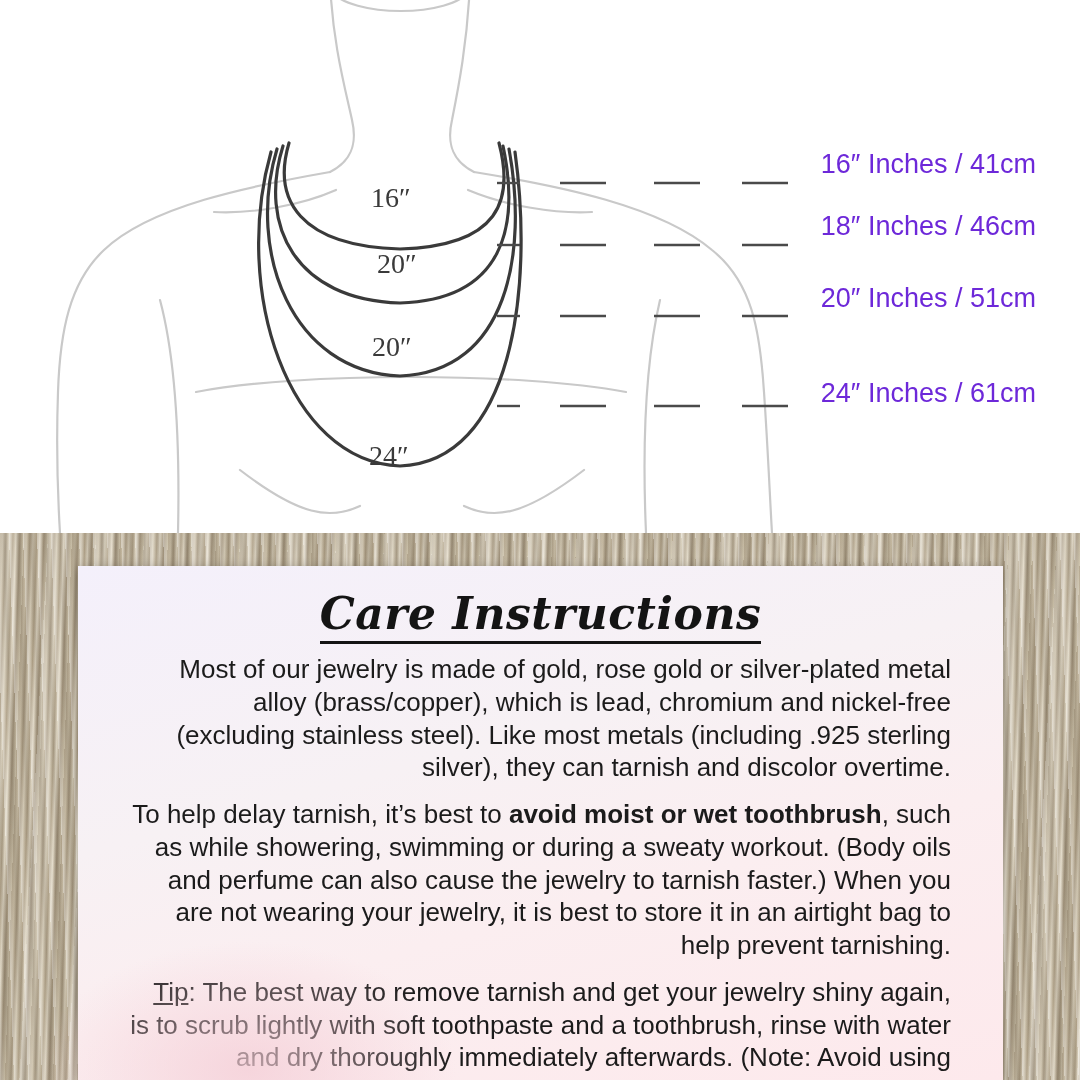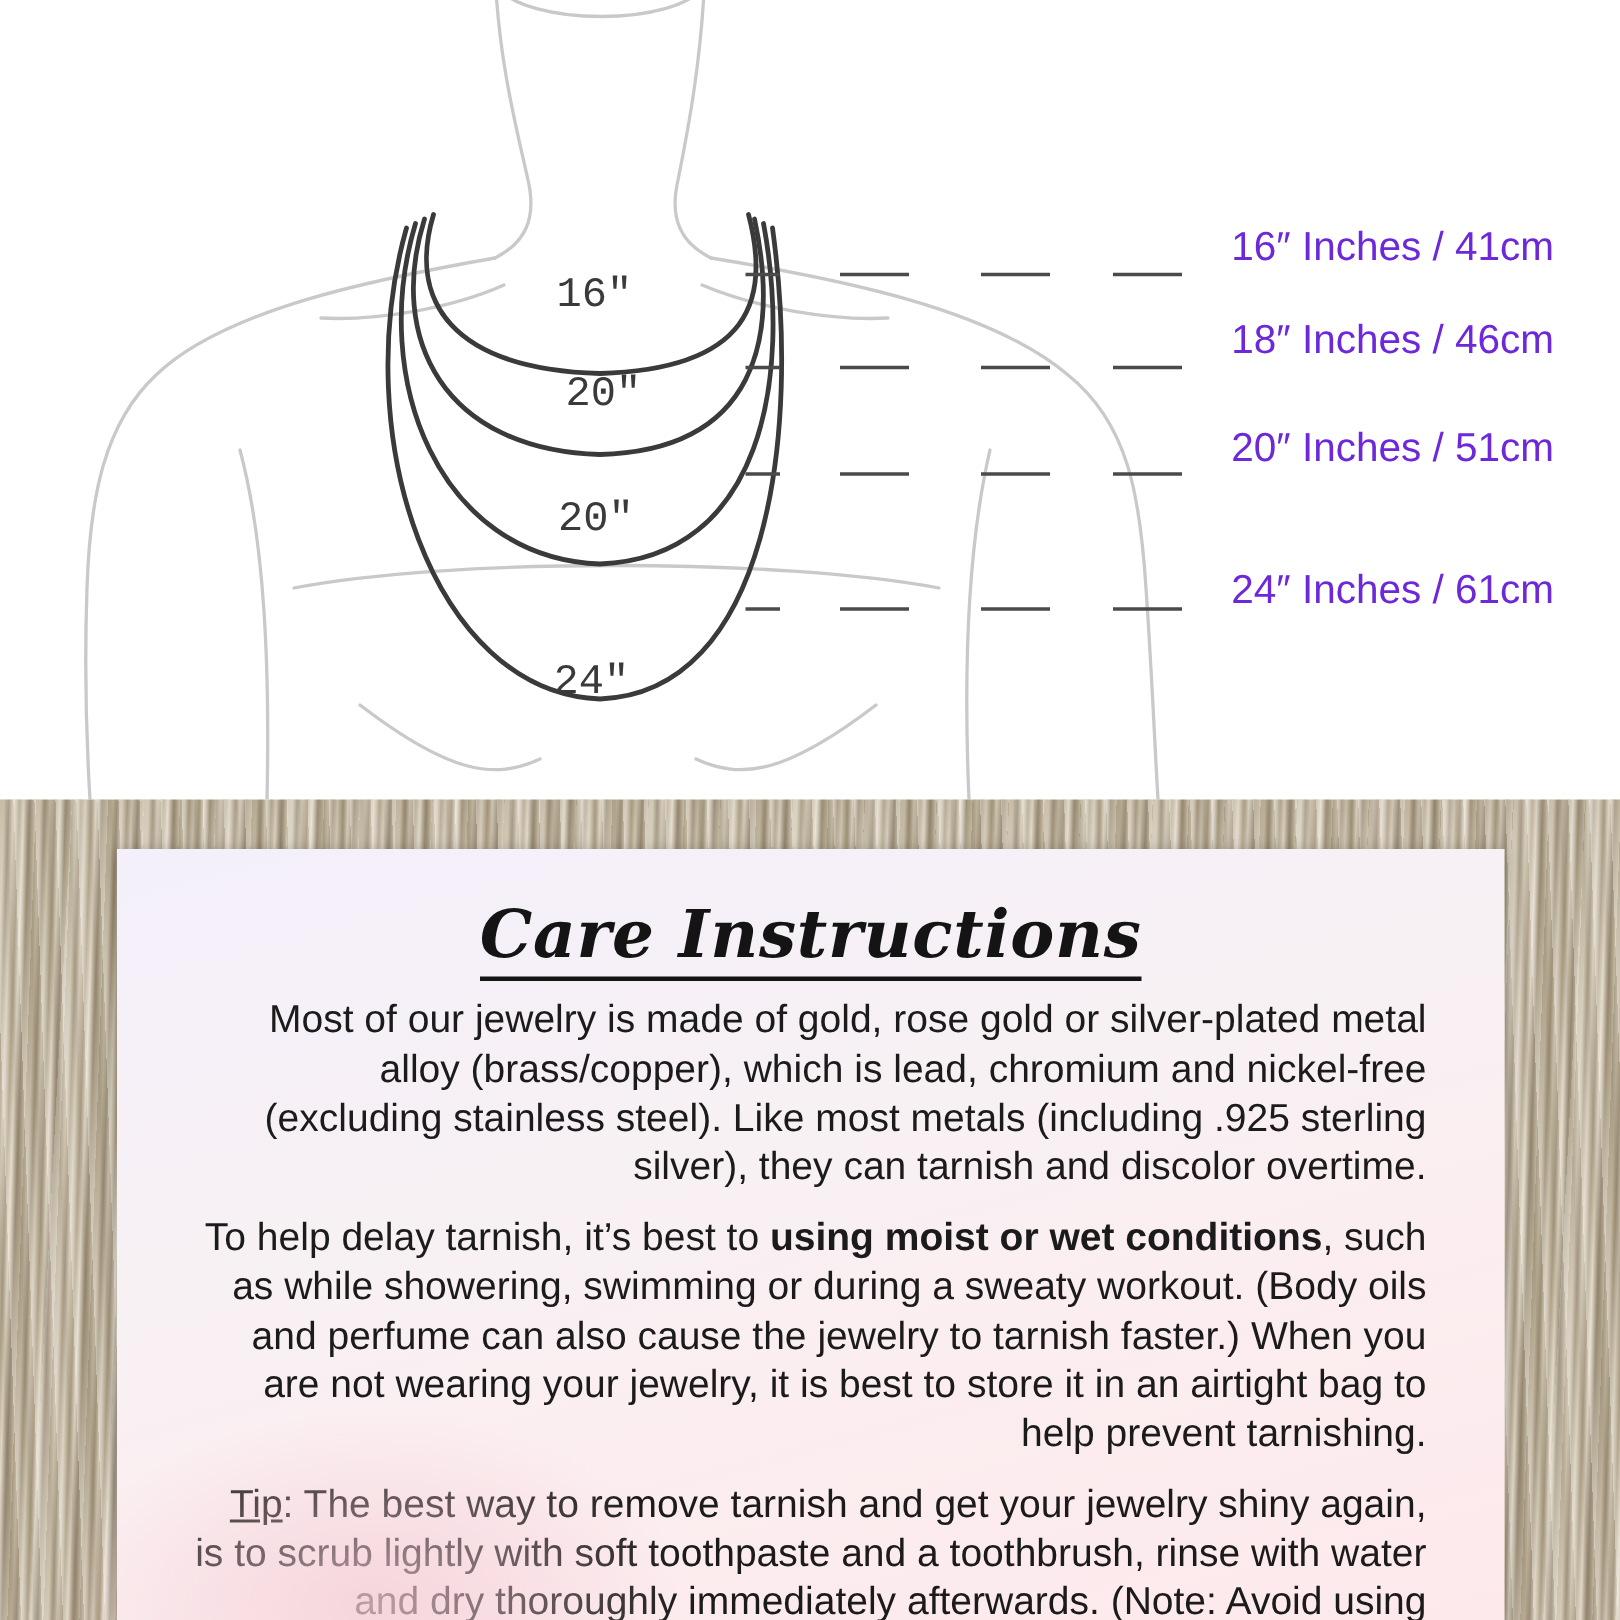--- a/index.html
+++ b/index.html
@@ -38,21 +38,21 @@
     font-family: "Liberation Sans", sans-serif;
     font-size: 27px;
     color: #6d28d9;
     white-space: nowrap;
     text-align: right;
   }
 
   
   .body-tag {
     position: absolute;
-    font-family: Liberation Mono, monospace;
+    font-family: Liberation Serif, serif;
     font-size: 28px;
     color: #3a3a3a;
     white-space: nowrap;
   }
 
   
   #care-panel {
     position: absolute;
     left: 0; top: 533px;
     width: 1080px;
@@ -98,21 +98,21 @@
   }
 
   #care-title {
     position: relative;
     text-align: center;
     font-family: "DejaVu Serif", serif;
     font-weight: bold;
     font-style: italic;
     font-size: 44px;
     color: #141414;
-    margin: 32px 0 4px 0;
+    margin: 22px 0 4px 0;
     letter-spacing: 0.5px;
   }
   #care-title span {
     border-bottom: 3px solid #141414;
     padding-bottom: 2px;
   }
 
   .care-para {
     position: relative;
     font-family: "Liberation Sans", sans-serif;
@@ -202,21 +202,21 @@
     <div id="wood-overlay"></div>
 
     <div id="care-card">
       <div id="care-title">
         <span>Care Instructions</span>
       </div>
 
       <div class="care-para">Most of our jewelry is made of gold, rose gold or silver-plated metal alloy (brass/copper), which is lead, chromium and nickel-free (excluding stainless steel). Like most metals (including .925 sterling silver), they can tarnish and discolor overtime.</div>
 
       <div class="care-para">
-        <span>To help delay tarnish, it’s best to </span><b>using moist or wet conditions</b><span>, such as while showering, swimming or during a sweaty workout. (Body oils and perfume can also cause the jewelry to tarnish faster.) When you are not wearing your jewelry, it is best to store it in an airtight bag to help prevent tarnishing.</span>
+        <span>To help delay tarnish, it’s best to </span><b>avoid moist or wet toothbrush</b><span>, such as while showering, swimming or during a sweaty workout. (Body oils and perfume can also cause the jewelry to tarnish faster.) When you are not wearing your jewelry, it is best to store it in an airtight bag to help prevent tarnishing.</span>
       </div>
 
       <div class="care-para">
         <span class="tipword">Tip</span><span>: The best way to remove tarnish and get your jewelry shiny again, is to scrub lightly with soft toothpaste and a toothbrush, rinse with water and dry thoroughly immediately afterwards. (Note: Avoid using abrasives (i.e. toothpaste) on stainless steel pieces.)</span>
       </div>
     </div>
   </div>
 
 </div>
 

